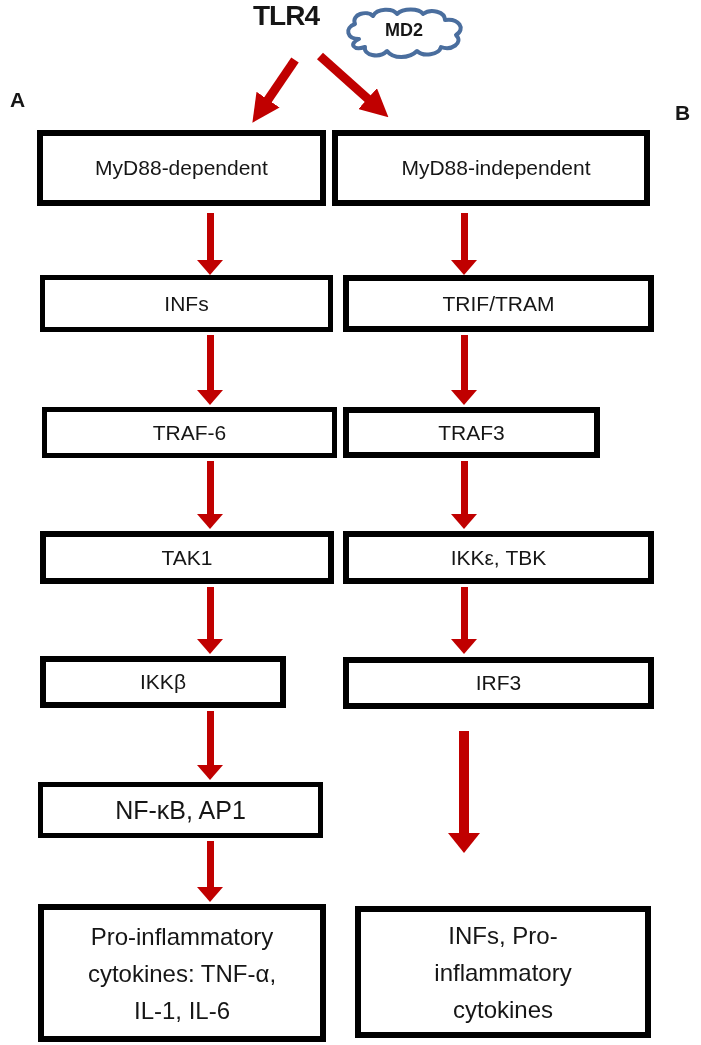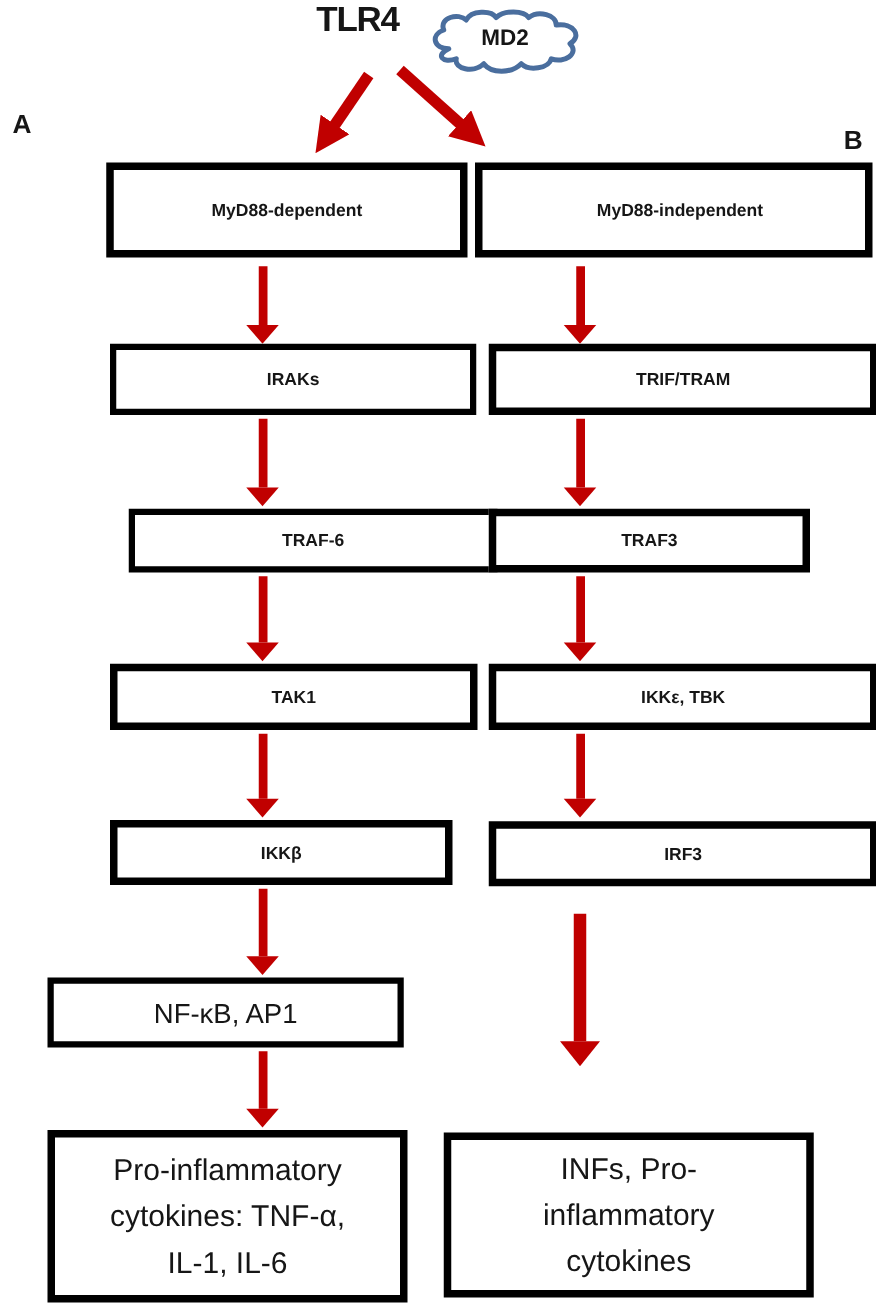--- a/index.html
+++ b/index.html
@@ -13,21 +13,21 @@
     width:701px;height:1045px;position:relative;background:#ffffff;
     font-family:"Liberation Sans",sans-serif;overflow:hidden;color:var(--text-black);
   }
   .box{
     position:absolute;box-sizing:border-box;background:#fff;
     border:5px solid var(--box-border);
     display:flex;align-items:center;justify-content:center;
     text-align:center;line-height:1.3;
   }
   .box.thick{border-width:6px;}
-  .box.bold{font-weight:bold;font-size:14px;margin-left:48px;}
+  .box.bold{font-weight:normal;font-size:21px;}
   .box.regular{font-weight:normal;font-size:24px;line-height:37px;}
   .varrow{position:absolute;display:flex;flex-direction:column;align-items:center;width:26px;}
   .varrow .shaft{width:7px;flex:1 1 auto;background:var(--arrow-red);}
   .varrow .head{width:0;height:0;flex:0 0 auto;
     border-left:13px solid transparent;border-right:13px solid transparent;
     border-top:15px solid var(--arrow-red);}
   .varrow.big{width:32px;}
   .varrow.big .shaft{width:10px;}
   .varrow.big .head{border-left-width:16px;border-right-width:16px;border-top-width:20px;}
   .plabel{position:absolute;font-weight:bold;font-size:21px;}
@@ -74,52 +74,52 @@
 
 <div class="box bold thick" style="left:37px;top:130px;width:289px;height:76px;">
   <span>MyD88-dependent</span>
 </div>
 <div class="varrow" style="left:197px;top:213px;height:62px;">
   <div class="shaft"></div>
   <div class="head"></div>
 </div>
 
 <div class="box bold" style="left:40px;top:275px;width:293px;height:57px;">
-  <span>IRAKs</span>
+  <span>INFs</span>
 </div>
 <div class="varrow" style="left:197px;top:335px;height:70px;">
   <div class="shaft"></div>
   <div class="head"></div>
 </div>
 
-<div class="box bold" style="left:55px;top:407px;width:295px;height:51px;">
+<div class="box bold" style="left:42px;top:407px;width:295px;height:51px;">
   <span>TRAF-6</span>
 </div>
 <div class="varrow" style="left:197px;top:461px;height:68px;">
   <div class="shaft"></div>
   <div class="head"></div>
 </div>
 
 <div class="box bold thick" style="left:40px;top:531px;width:294px;height:53px;">
   <span>TAK1</span>
 </div>
 <div class="varrow" style="left:197px;top:587px;height:67px;">
   <div class="shaft"></div>
   <div class="head"></div>
 </div>
 
-<div class="box bold thick" style="left:40px;top:656px;width:274px;height:52px;">
+<div class="box bold thick" style="left:40px;top:656px;width:246px;height:52px;">
   <span>IKKβ</span>
 </div>
 <div class="varrow" style="left:197px;top:711px;height:69px;">
   <div class="shaft"></div>
   <div class="head"></div>
 </div>
 
-<div class="box regular" style="left:38px;top:782px;width:285px;height:56px;border-width:5px;font-size:22px;">
+<div class="box regular" style="left:38px;top:782px;width:285px;height:56px;border-width:5px;font-size:25px;">
   <span>NF-κB, AP1</span>
 </div>
 <div class="varrow" style="left:197px;top:841px;height:61px;">
   <div class="shaft"></div>
   <div class="head"></div>
 </div>
 
 <div class="box regular thick" style="left:38px;top:904px;width:288px;height:138px;">
   <div>
     <div>Pro-inflammatory</div>

